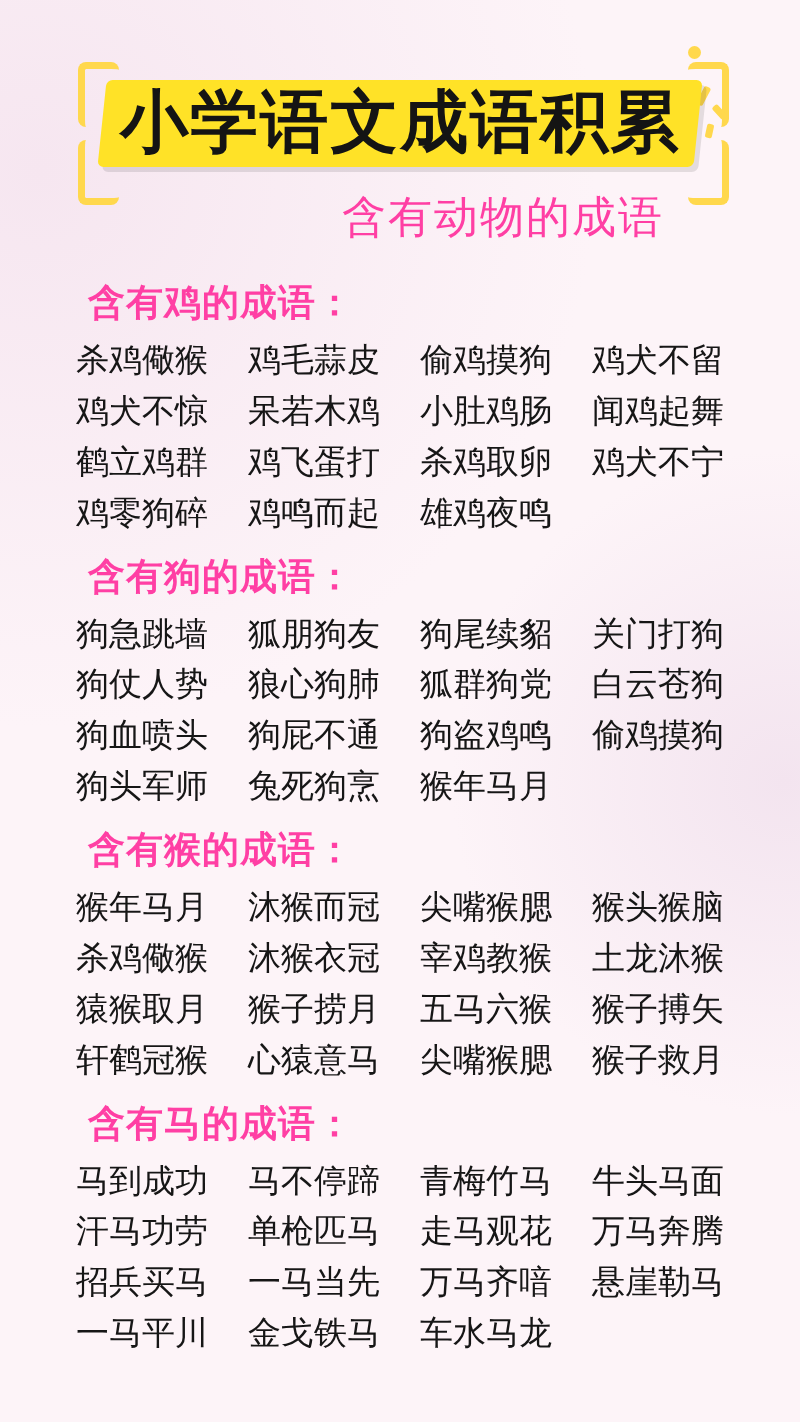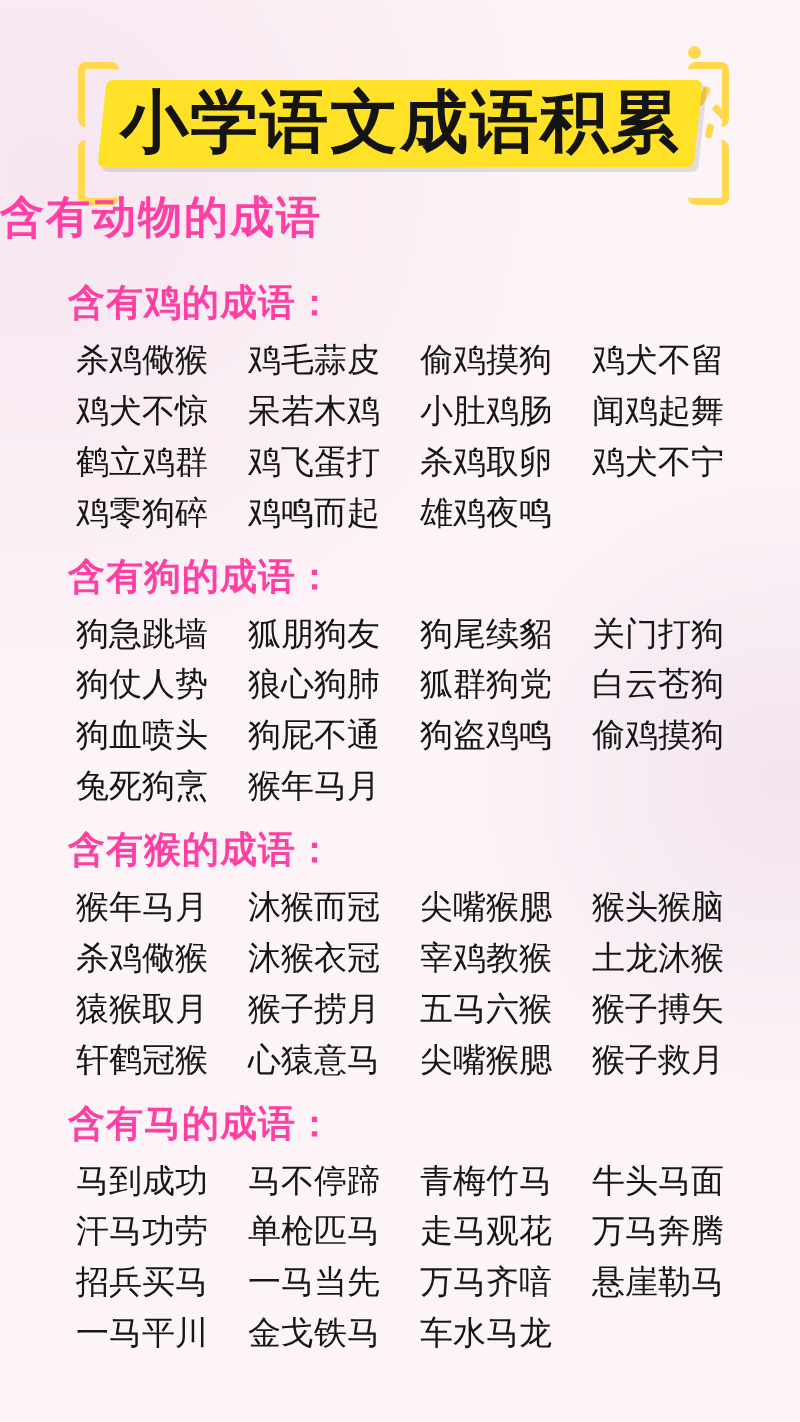--- a/index.html
+++ b/index.html
@@ -79,43 +79,43 @@
     transform: skewX(-6deg);
     box-shadow: 5px 5px 0 rgba(0,0,0,0.10);
   }
   .main-title span { display: inline-block; transform: skewX(6deg); }
 
   .sub-title {
     position: absolute;
     left: 0;
     top: 188px;
     width: 664px;
-    text-align: left;
+    text-align: right;
     font-family: "DejaVu Sans", sans-serif;
     font-size: 44px;
-    font-weight: bold;
+    font-weight: normal;
     color: #ff3fa4;
     letter-spacing: 2px;
   }
 
   
   .content {
     position: absolute;
     left: 0;
     top: 262px;
     width: 800px;
   }
   .section { margin-bottom: 6px; }
 
   .section-heading {
     font-family: "DejaVu Sans", sans-serif;
     font-size: 37px;
     font-weight: bold;
     color: #ff3fa4;
-    padding-left: 68px;
+    padding-left: 88px;
     margin: 16px 0 10px 0;
     letter-spacing: 1px;
   }
 
   .grid {
     display: grid;
     grid-template-columns: repeat(4, 1fr);
     column-gap: 0px;
     row-gap: 6px;
     padding: 0 56px;
@@ -182,20 +182,21 @@
         <div class="idiom">狗尾续貂</div>
         <div class="idiom">关门打狗</div>
         <div class="idiom">狗仗人势</div>
         <div class="idiom">狼心狗肺</div>
         <div class="idiom">狐群狗党</div>
         <div class="idiom">白云苍狗</div>
         <div class="idiom">狗血喷头</div>
         <div class="idiom">狗屁不通</div>
         <div class="idiom">狗盗鸡鸣</div>
         <div class="idiom">偷鸡摸狗</div>
+        <div class="idiom">狗头军师</div>
         <div class="idiom">兔死狗烹</div>
         <div class="idiom">猴年马月</div>
       </div>
     </div>
 
     <div class="section">
       <div class="section-heading">含有猴的成语：</div>
       <div class="grid">
         <div class="idiom">猴年马月</div>
         <div class="idiom">沐猴而冠</div>

